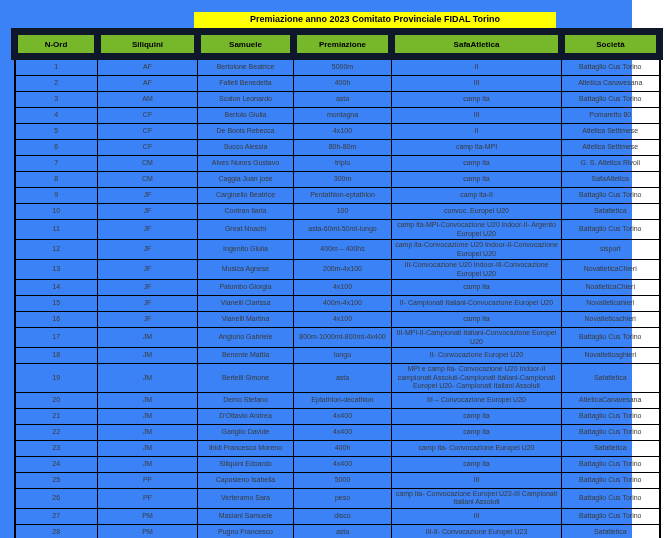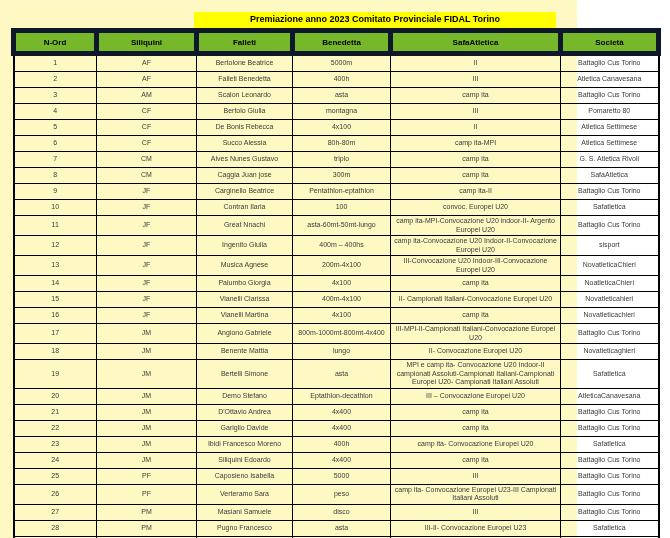--- a/index.html
+++ b/index.html
@@ -3,23 +3,23 @@
 <meta charset="utf-8">
 <style>
   html, body {
     margin: 0;
     padding: 0;
     background: #ffffff;
     font-family: "Liberation Sans", sans-serif;
   }
   .page {
     position: relative;
-    width: 577px;
+    width: 632px;
     height: 538px;
-    background: #fef9c3;
+    background: #3b82f6;
     box-sizing: border-box;
     padding: 12px 0 0 11px;
   }
   .banner {
     width: 362px;
     margin-left: 183px;
     background: #ffff00;
     color: #000000;
     font-weight: bold;
     font-size: 9px;
@@ -30,21 +30,21 @@
     white-space: nowrap;
   }
   table.awards {
     border-collapse: collapse;
     table-layout: fixed;
     width: 645px;
     border: 2px solid #000000;
   }
   table.awards th {
     background: #76b82a;
-    border: 5px solid #0f172a;
+    border: 7px solid #0f172a;
     color: #000000;
     font-size: 8px;
     font-weight: bold;
     height: 16px;
     padding: 1px 2px;
     text-align: center;
     vertical-align: middle;
   }
   table.awards td {
     border: 1px solid #000000;
@@ -78,22 +78,22 @@
       <col class="c-cat">
       <col class="c-atl">
       <col class="c-dis">
       <col class="c-mot">
       <col class="c-soc">
     </colgroup>
     <thead>
       <tr>
           <th>N-Ord</th>
           <th>Siliquini</th>
-          <th>Falleti</th>
-          <th>Benedetta</th>
+          <th>Samuele</th>
+          <th>Premiazione</th>
           <th>SafaAtletica</th>
           <th>Società</th>
         </tr>
     </thead>
     <tbody>
         <tr>
           <td>1</td>
           <td>AF</td>
           <td>Bertolone Beatrice</td>
           <td>5000m</td>

